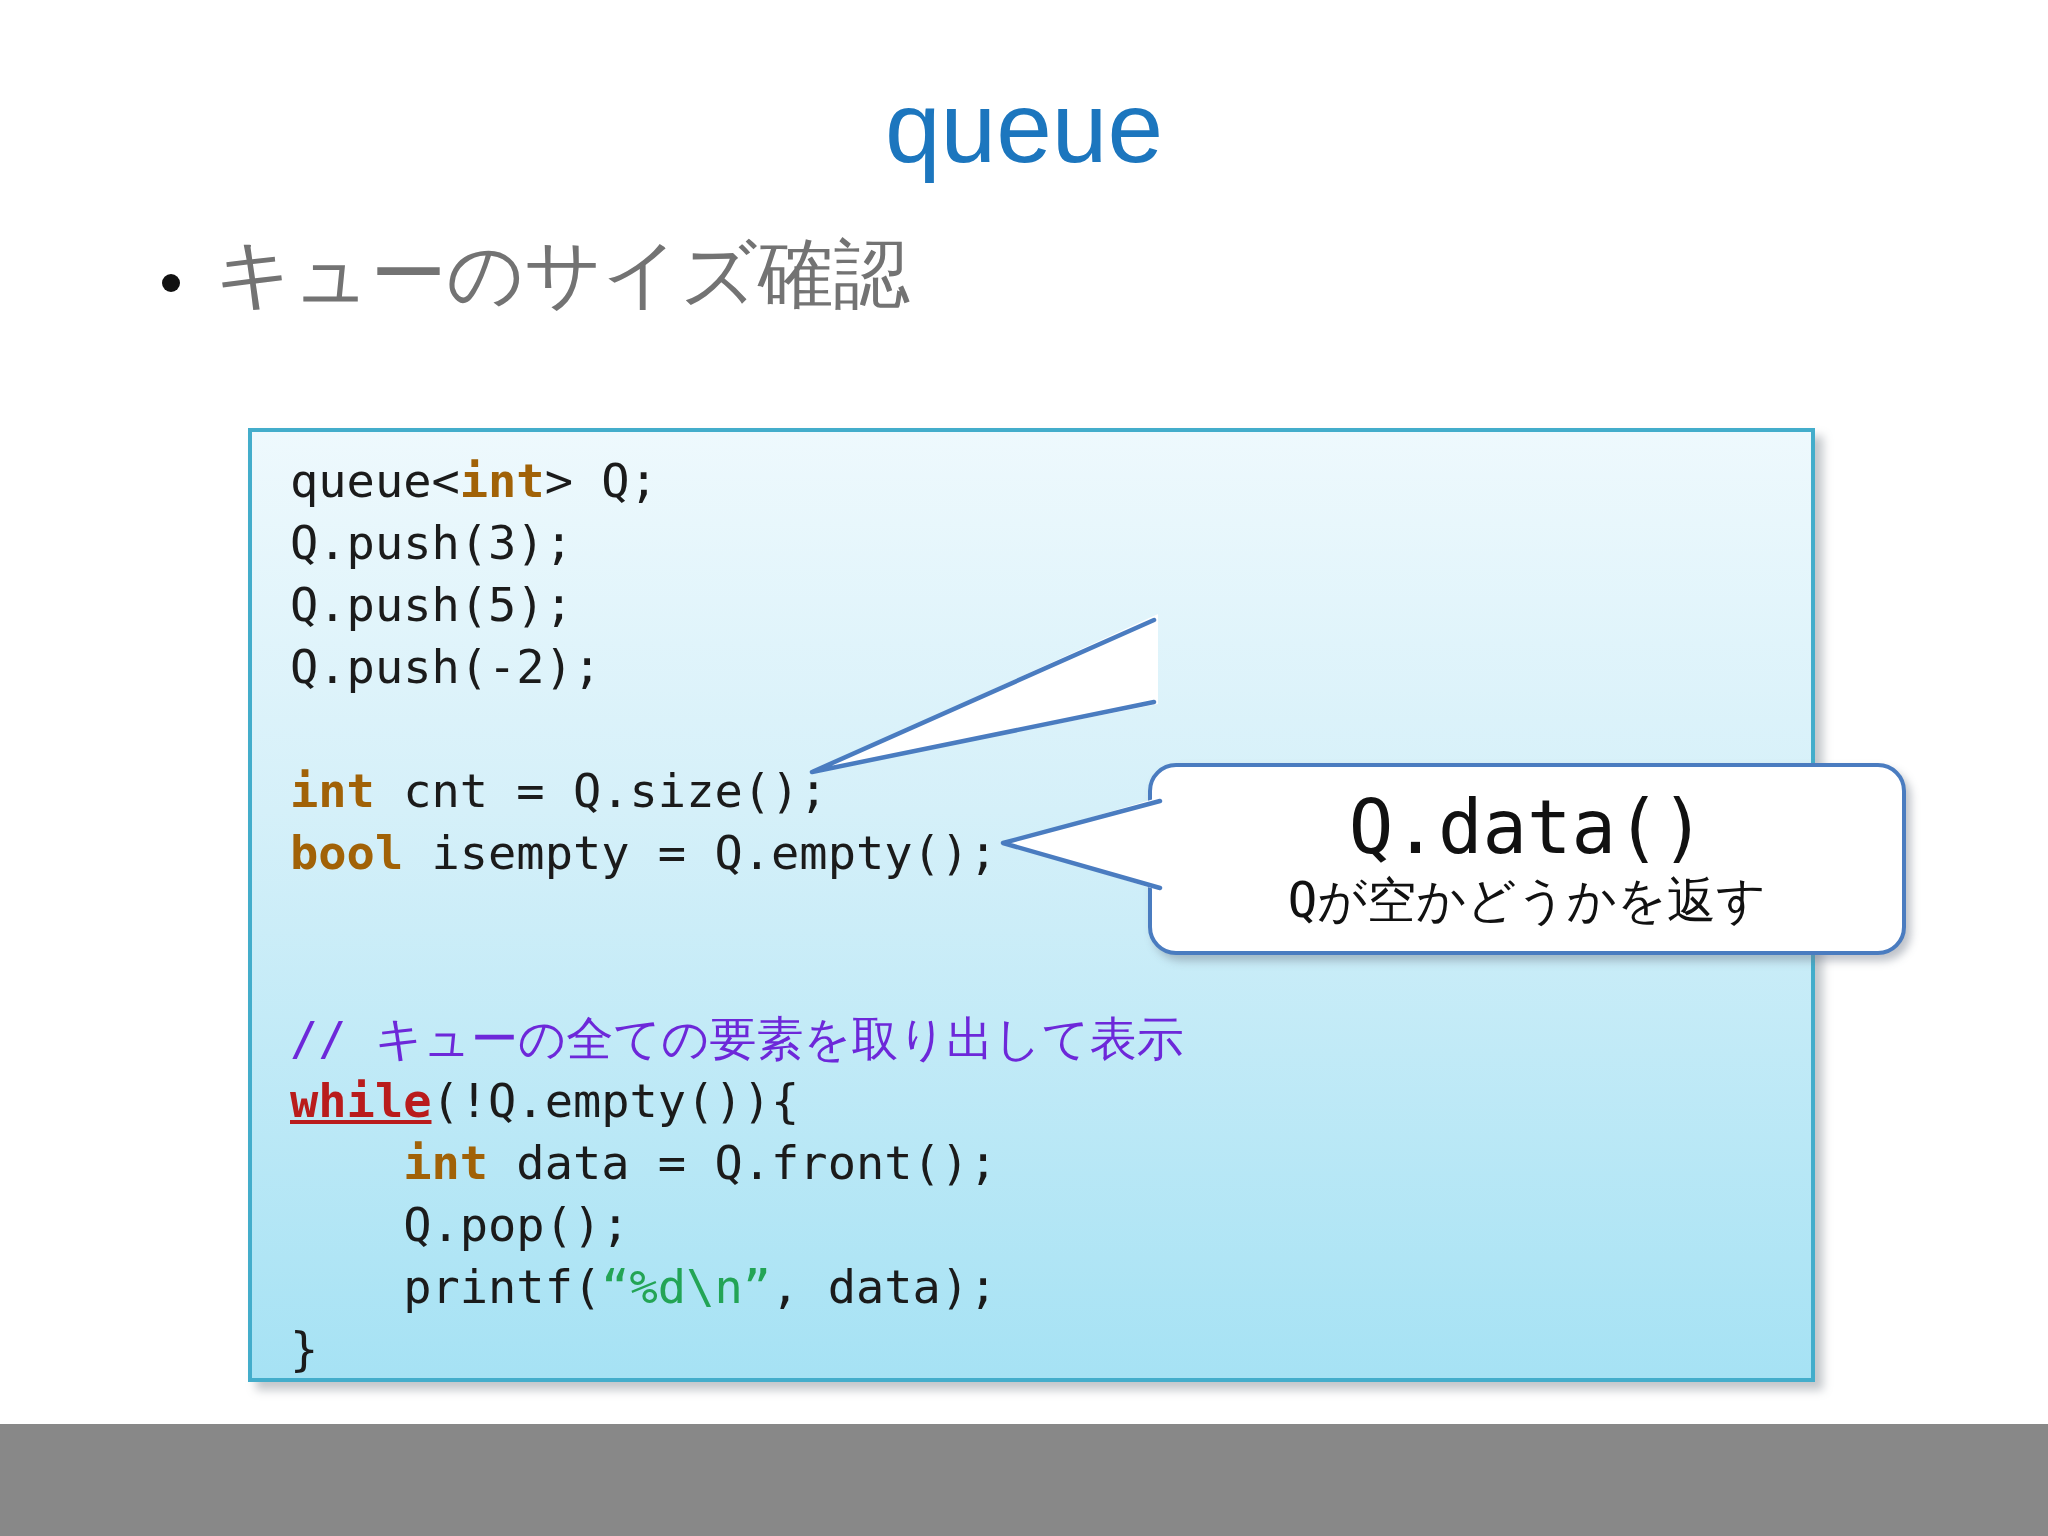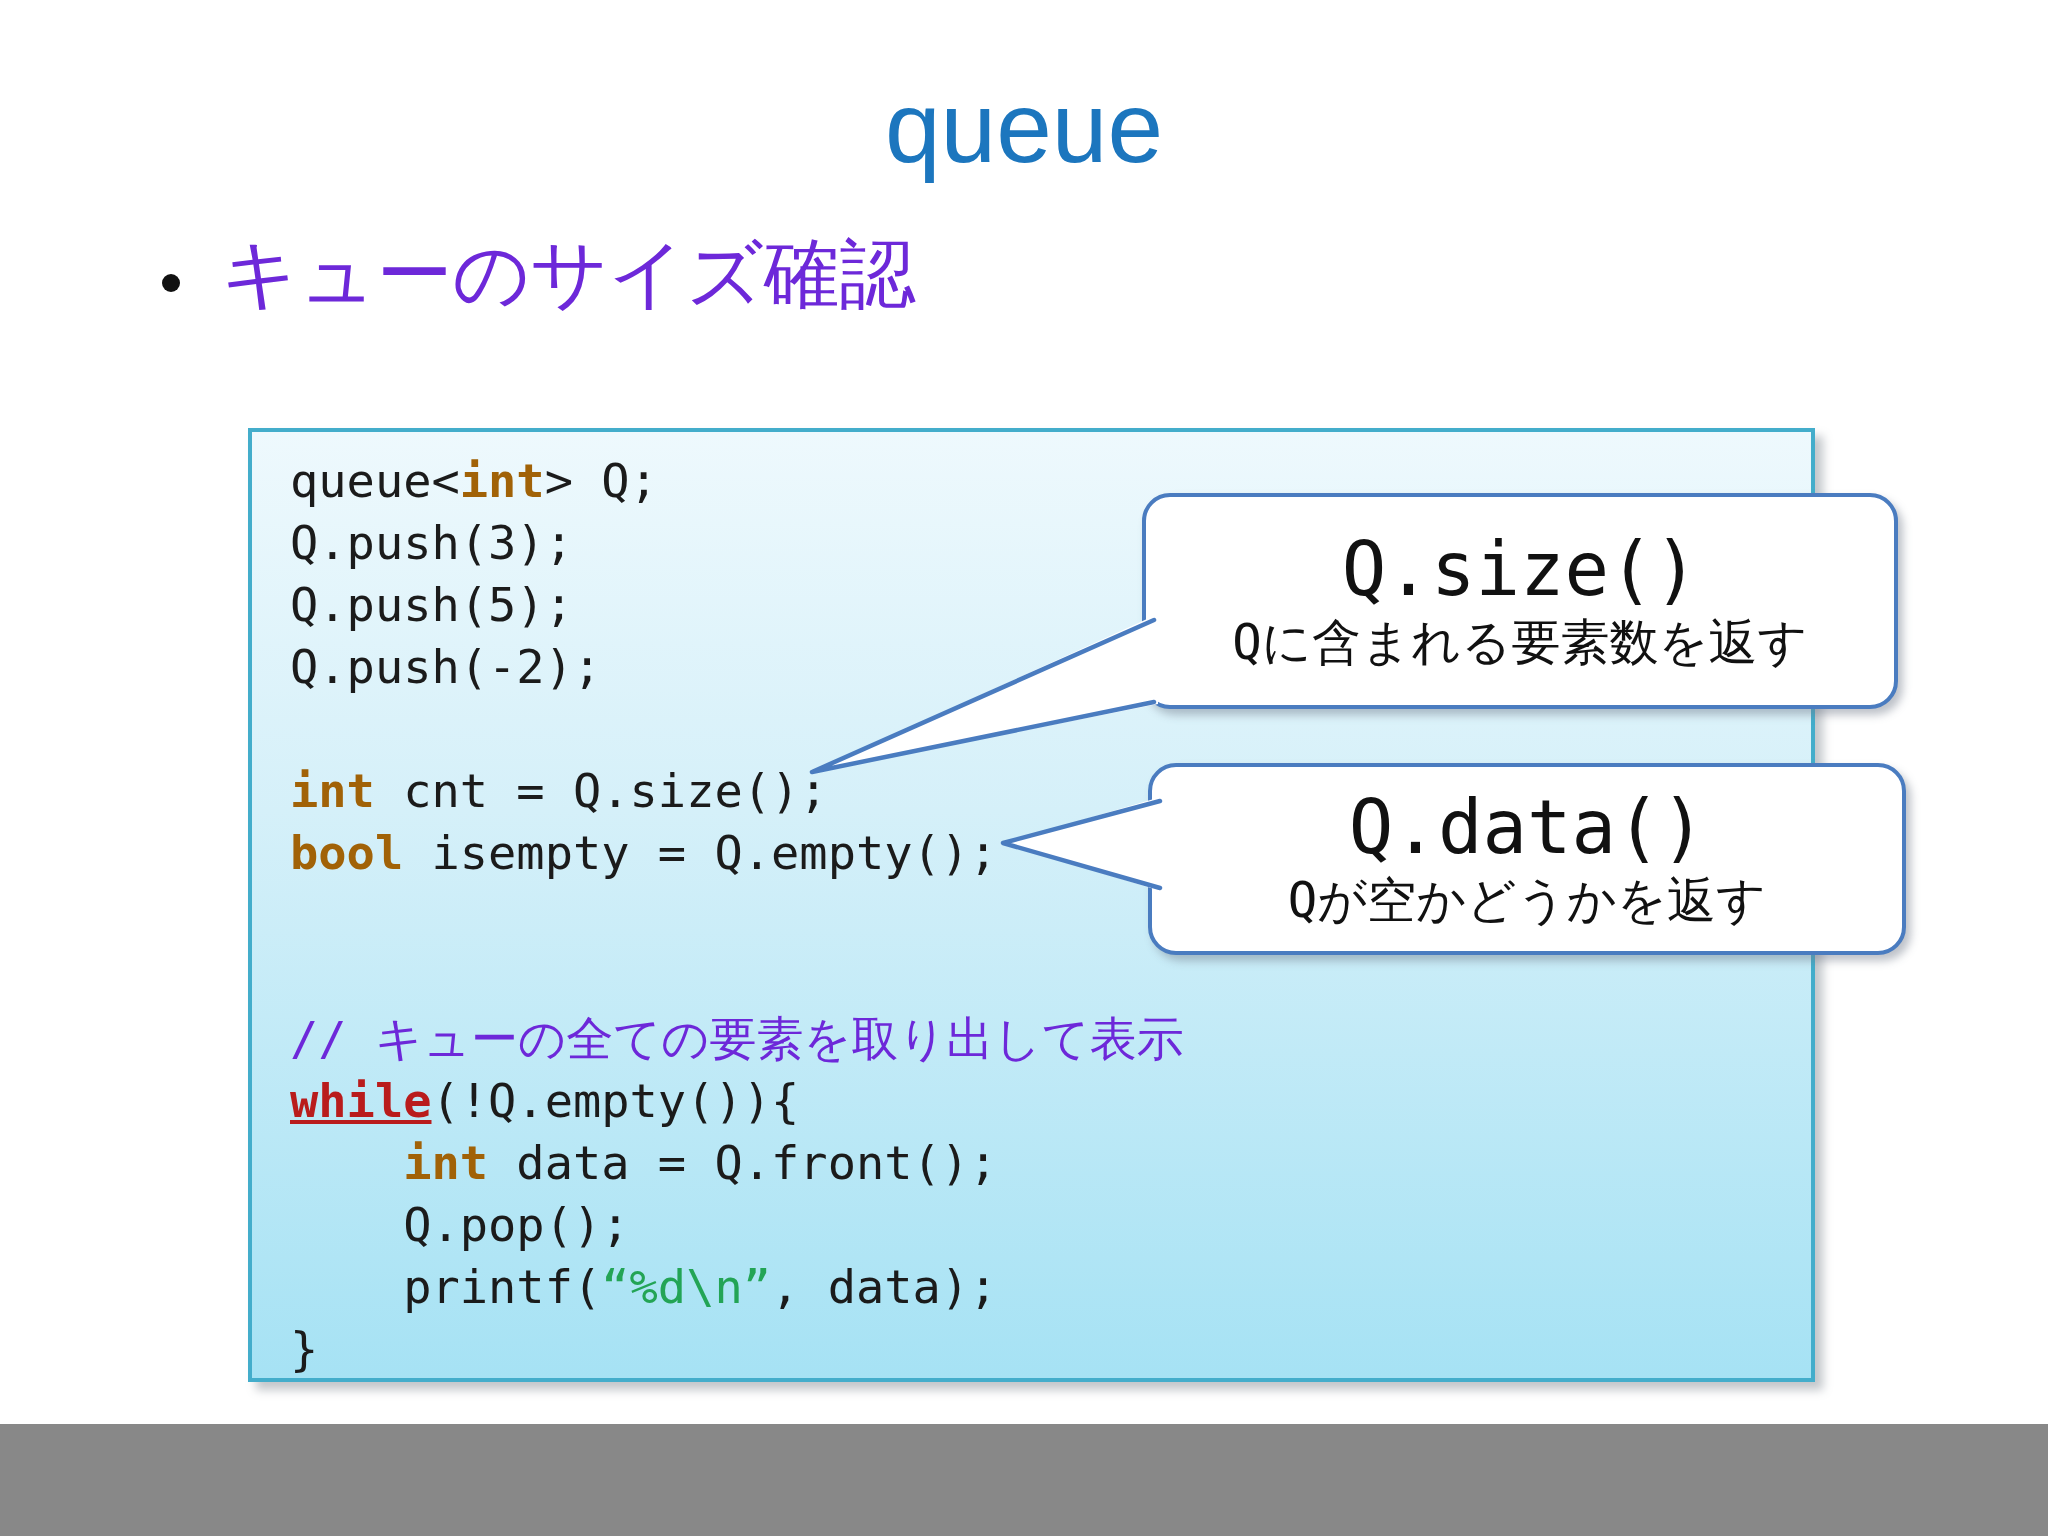--- a/index.html
+++ b/index.html
@@ -10,22 +10,22 @@
   .slide-title{
     position:absolute;left:0;top:62px;width:100%;text-align:center;
     font-size:100px;line-height:1.3;color:#1C76BE;
     font-family:"Liberation Sans",sans-serif;
   }
   .bullet-dot{
     position:absolute;left:162px;top:274px;width:18px;height:18px;
     border-radius:50%;background:#111;
   }
   .bullet-text{
-    position:absolute;left:221px;top:230px;font-size:76px;line-height:1.15;
-    color:#6d28d9;font-family:"Liberation Sans",sans-serif;
+    position:absolute;left:215px;top:230px;font-size:76px;line-height:1.15;
+    color:#737373;font-family:"Liberation Sans",sans-serif;
   }
   .code-box{
     position:absolute;left:248px;top:428px;width:1567px;height:954px;
     box-sizing:border-box;border:4px solid #43ADCB;
     background:linear-gradient(180deg,#EEF9FD 0%,#D5F0F9 40%,#A6E2F4 100%);
     box-shadow:8px 8px 9px rgba(105,115,125,0.40);
     z-index:1;
   }
   .code{
     position:absolute;left:290px;top:450px;z-index:2;
@@ -66,24 +66,20 @@
 
   <div class="slide-title">queue</div>
 
   <div class="bullet-dot"></div>
   <div class="bullet-text">キューのサイズ確認</div>
 
   <div class="code-box"></div>
 
   <div class="code"><div class="code-line"><span class="tok-plain">queue&lt;</span><span class="tok-type">int</span><span class="tok-plain">&gt; Q;</span></div><div class="code-line"><span class="tok-plain">Q.push(3);</span></div><div class="code-line"><span class="tok-plain">Q.push(5);</span></div><div class="code-line"><span class="tok-plain">Q.push(-2);</span></div><div class="code-line">&nbsp;</div><div class="code-line"><span class="tok-type">int</span><span class="tok-plain"> cnt = Q.size();</span></div><div class="code-line"><span class="tok-type">bool</span><span class="tok-plain"> isempty = Q.empty();</span></div><div class="code-line">&nbsp;</div><div class="code-line">&nbsp;</div><div class="code-line"><span class="tok-comment">// キューの全ての要素を取り出して表示</span></div><div class="code-line"><span class="tok-flow">while</span><span class="tok-plain">(!Q.empty()){</span></div><div class="code-line"><span class="tok-plain">    </span><span class="tok-type">int</span><span class="tok-plain"> data = Q.front();</span></div><div class="code-line"><span class="tok-plain">    Q.pop();</span></div><div class="code-line"><span class="tok-plain">    printf(</span><span class="tok-string">“%d\n”</span><span class="tok-plain">, data);</span></div><div class="code-line"><span class="tok-plain">}</span></div></div>
 
-  <div class="callout callout-1">
-    <div class="callout-title">Q.size()</div>
-    <div class="callout-desc">Qに含まれる要素数を返す</div>
-  </div>
 
   <div class="callout callout-2">
     <div class="callout-title">Q.data()</div>
     <div class="callout-desc">Qが空かどうかを返す</div>
   </div>
 
   <svg class="tails" viewBox="0 0 2048 1536" xmlns="http://www.w3.org/2000/svg">
 
     <polygon points="1158,614 812,772 1158,704" fill="#ffffff" stroke="none"></polygon>
     <polyline points="1154,620 812,772 1154,702" fill="none" stroke="#4A7CC0" stroke-width="4.5" stroke-linecap="round" stroke-linejoin="round"></polyline>

